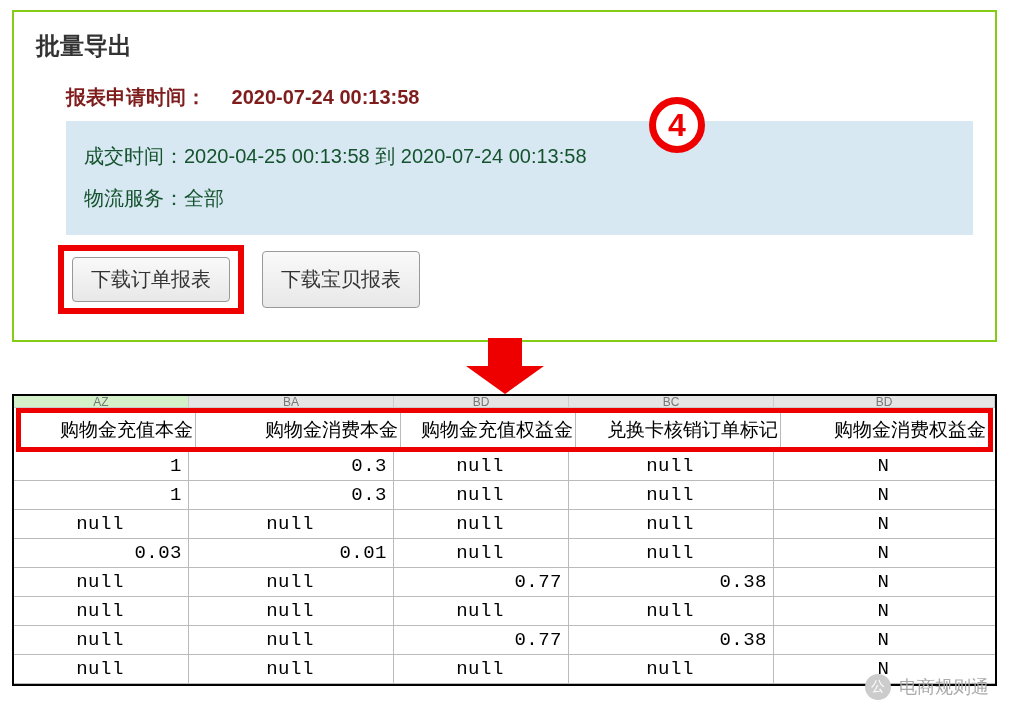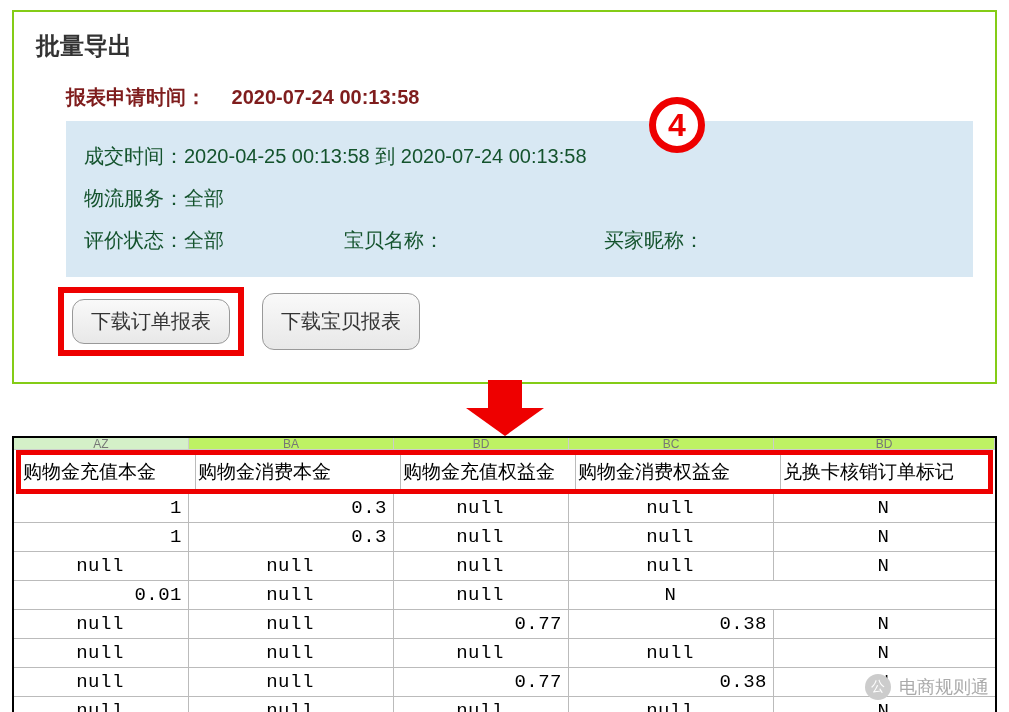--- a/index.html
+++ b/index.html
@@ -57,21 +57,21 @@
       margin-top: 16px;
       padding-left: 0;
     }
     
     .btn {
       font-size: 20px;
       color: #333;
       padding: 8px 18px;
       background: linear-gradient(#f9f9f9, #e8e8e8);
       border: 1px solid #999;
-      border-radius: 12px;
+      border-radius: 4px;
       cursor: pointer;
     }
     
     .highlight-btn-wrap {
       border: 6px solid #ee0000;
       padding: 6px 8px;
       margin-left: -8px;
       margin-top: -6px;
       margin-bottom: -6px;
     }
@@ -119,21 +119,21 @@
     
     .table-wrap {
       border: 2px solid #000;
       margin: 2px 12px 0 12px;
       position: relative;
     }
     
     .spreadsheet-header {
       display: grid;
       grid-template-columns: 175px 205px 175px 205px 1fr;
-      background: #bef264;
+      background: #e5e5e5;
       border-bottom: 1px solid #ccc;
       font-size: 12px;
       color: #777;
       height: 12px;
       overflow: hidden;
     }
     .spreadsheet-header div {
       text-align: center;
       border-right: 1px solid #ccc;
       line-height: 12px;
@@ -143,21 +143,21 @@
     .table-header-row {
       display: grid;
       grid-template-columns: 175px 205px 175px 205px 1fr;
       border: 5px solid #ee0000;
       margin: 0 2px;
     }
     .th {
       font-size: 19px;
       padding: 4px 2px;
       border-right: 1px solid #bbb;
-      text-align: left;
+      text-align: right;
       white-space: nowrap;
       font-family: "SimSun", serif;
     }
     .th:last-child { border-right: none; }
     
     .data-row {
       display: grid;
       grid-template-columns: 175px 205px 175px 205px 1fr;
       border-bottom: 1px solid #bbb;
     }
@@ -210,31 +210,20 @@
 
     <div class="filter-box">
       <div class="filter-row filter-row-full">
         <div class="filter-item">
           <span class="fl">成交时间：</span><span class="fv">2020-04-25 00:13:58 到  2020-07-24 00:13:58</span>
         </div>
       </div>
       <div class="filter-row">
         <div class="filter-item">
           <span class="fl">物流服务：</span><span class="fv">全部</span>
-        </div>
-      </div>
-      <div class="filter-row">
-        <div class="filter-item">
-          <span class="fl">评价状态：</span><span class="fv">全部</span>
-        </div>
-        <div class="filter-item">
-          <span class="fl">宝贝名称：</span><span class="fv"></span>
-        </div>
-        <div class="filter-item">
-          <span class="fl">买家昵称：</span><span class="fv"></span>
         </div>
       </div>
     </div>
 
     <div class="button-row">
       <div class="highlight-btn-wrap">
         <button class="btn">下载订单报表</button>
       </div>
       <button class="btn">下载宝贝报表</button>
     </div>
@@ -253,22 +242,22 @@
     <div>BA</div>
     <div>BD</div>
     <div>BC</div>
     <div>BD</div>
   </div>
 
   <div class="table-header-row">
     <div class="th">购物金充值本金</div>
     <div class="th">购物金消费本金</div>
     <div class="th">购物金充值权益金</div>
+    <div class="th">兑换卡核销订单标记</div>
     <div class="th">购物金消费权益金</div>
-    <div class="th">兑换卡核销订单标记</div>
   </div>
 
   <div id="table-body">
       <div class="data-row">
         <div class="td num">1</div>
         <div class="td num">0.3</div>
         <div class="td txt">null</div>
         <div class="td txt">null</div>
         <div class="td txt">N</div>
       </div>
@@ -280,20 +269,21 @@
         <div class="td txt">N</div>
       </div>
       <div class="data-row">
         <div class="td txt">null</div>
         <div class="td txt">null</div>
         <div class="td txt">null</div>
         <div class="td txt">null</div>
         <div class="td txt">N</div>
       </div>
       <div class="data-row">
+        <div class="td num">0.03</div>
         <div class="td num">0.01</div>
         <div class="td txt">null</div>
         <div class="td txt">null</div>
         <div class="td txt">N</div>
       </div>
       <div class="data-row">
         <div class="td txt">null</div>
         <div class="td txt">null</div>
         <div class="td num">0.77</div>
         <div class="td num">0.38</div>

